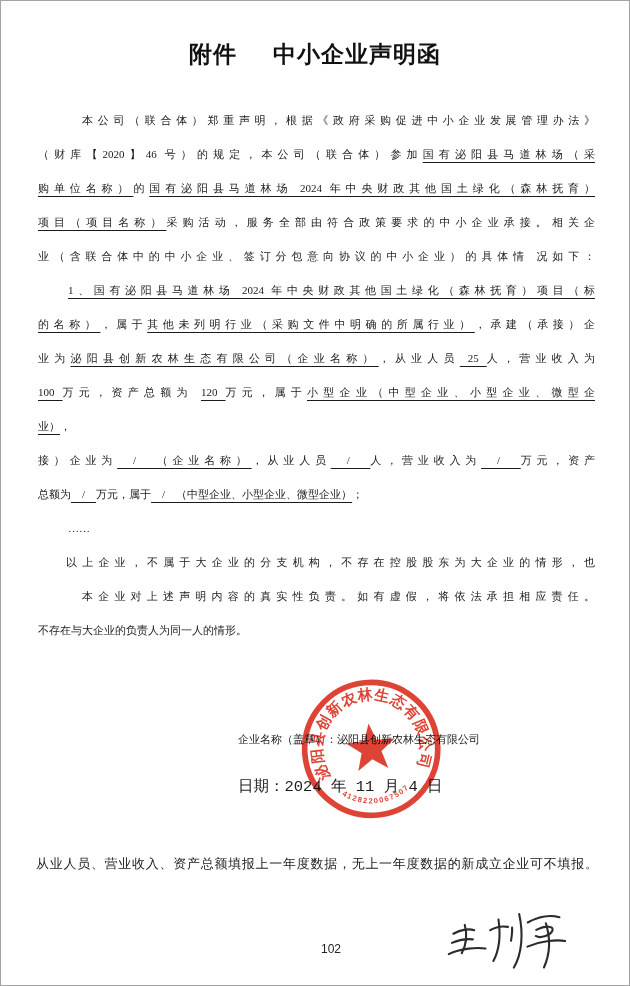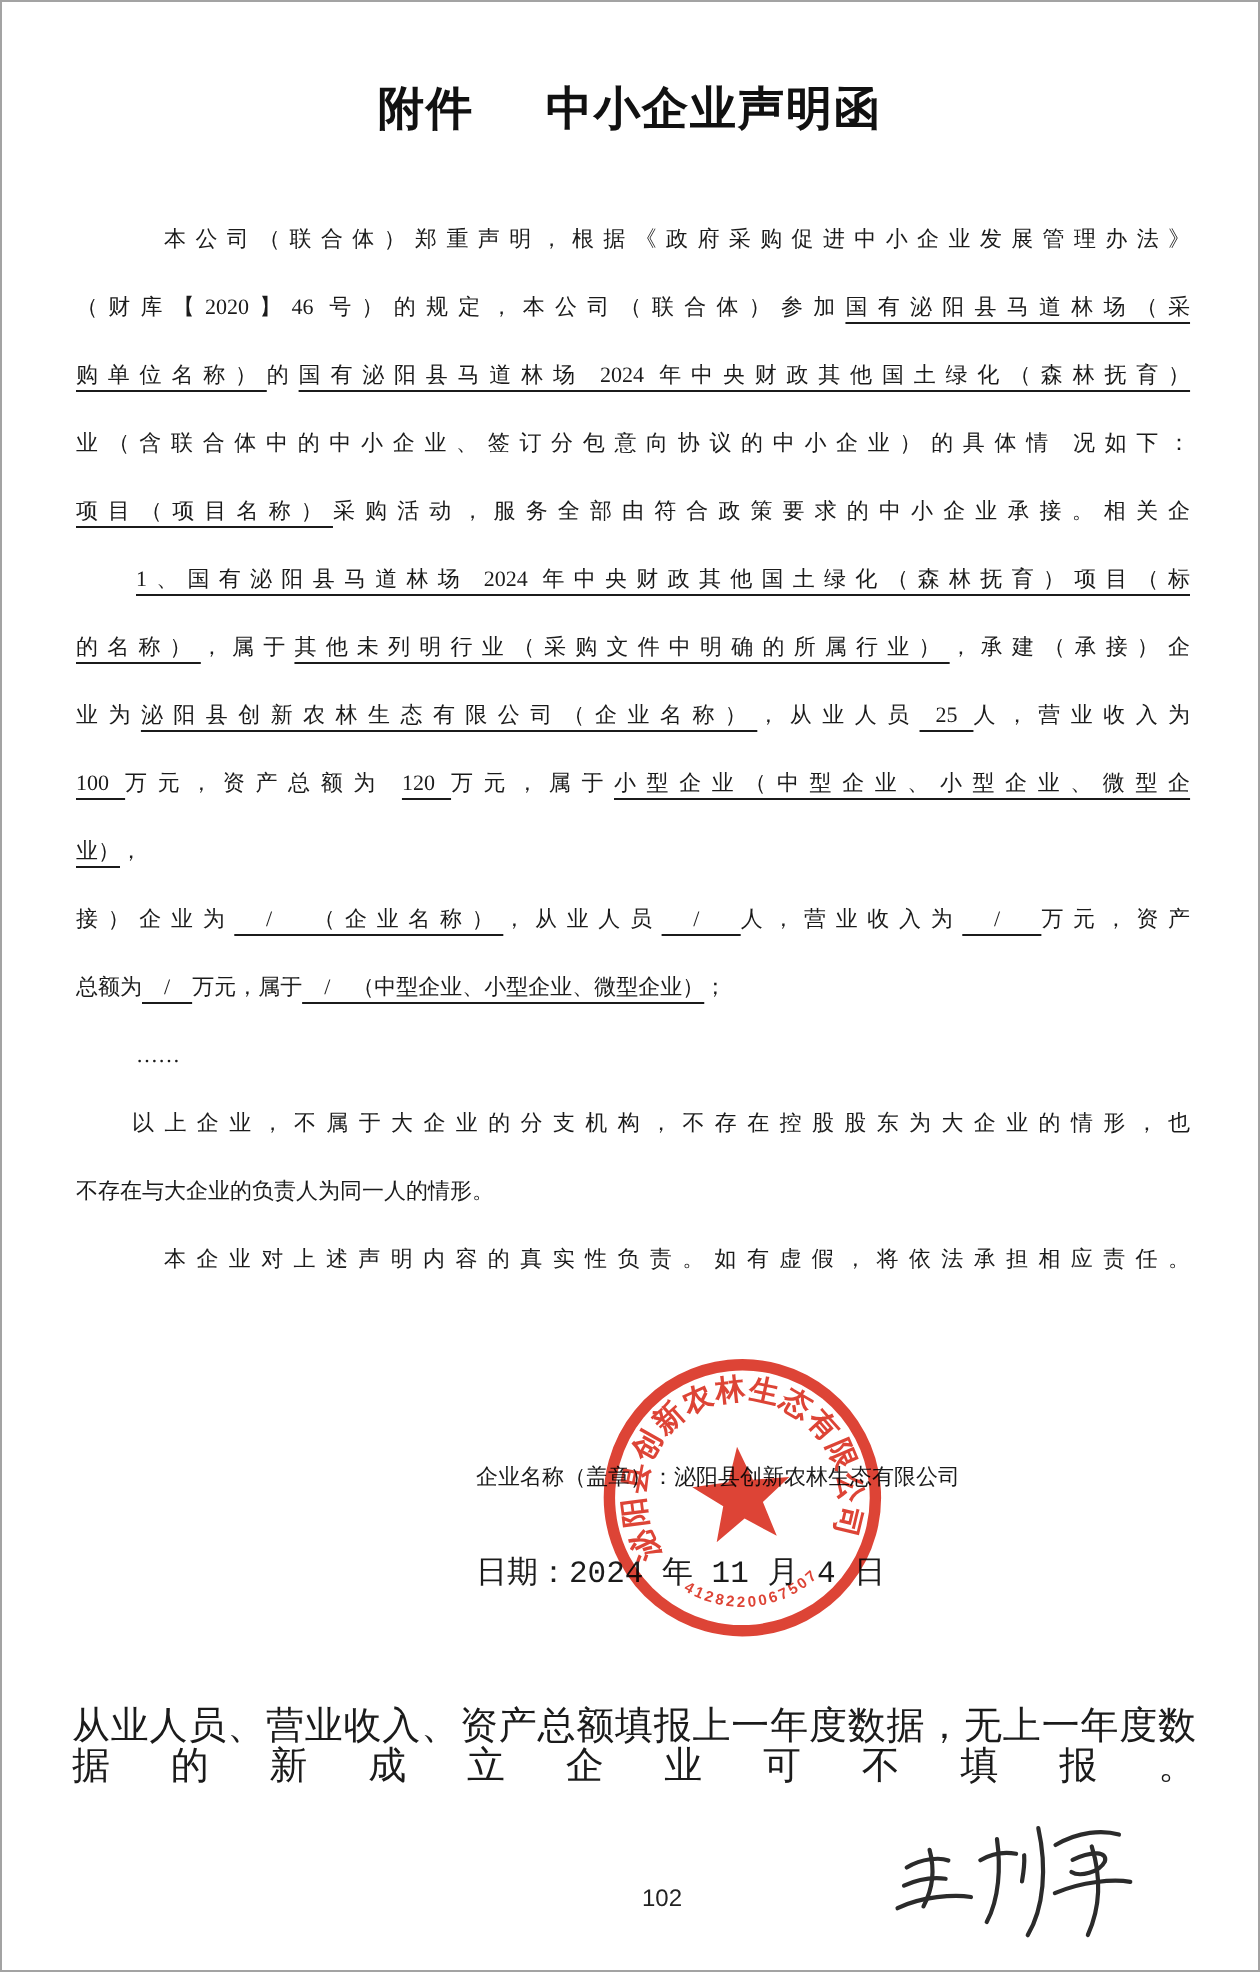--- a/index.html
+++ b/index.html
@@ -41,21 +41,21 @@
   }
   .seal{
     position:absolute;left:294px;top:670px;width:152px;height:152px;
     transform:rotate(-6deg);
     opacity:.88;
     mix-blend-mode:multiply;
     pointer-events:none;
   }
   .footer-note{
     position:absolute;left:35px;top:853px;width:562px;
-    font-size:19px;line-height:20px;
+    font-size:13px;line-height:20px;
     text-align:justify;text-align-last:justify;
   }
   .page-number{
     position:absolute;left:0;right:0;top:941px;
     text-align:center;
     font-family:"Liberation Sans","DejaVu Sans",sans-serif;
     font-size:12px;color:#222;margin-left:32px;
   }
   .signature{
     position:absolute;left:443px;top:906px;width:126px;height:68px;
@@ -68,33 +68,33 @@
 <div class="page">
 
   <div class="title">
     <span>附件</span><span class="title-main">中小企业声明函</span>
   </div>
 
   <div class="doc-body" id="doc-body">
       <div class="line j" style="text-indent: 44px;"><span>本公司（联合体）郑重声明，根据《政府采购促进中小企业发展管理办法》</span></div>
       <div class="line j"><span>（财库【2020】46 号）的规定，本公司（联合体）参加</span><span class="ul">国有泌阳县马道林场（采</span></div>
       <div class="line j"><span class="ul">购单位名称）</span><span>的</span><span class="ul">国有泌阳县马道林场 2024 年中央财政其他国土绿化（森林抚育）</span></div>
+      <div class="line j"><span class="ul">项目（项目名称）</span><span>采购活动，服务全部由符合政策要求的中小企业承接。相关企</span></div>
       <div class="line j"><span>业（含联合体中的中小企业、签订分包意向协议的中小企业）的具体情 况如下：</span></div>
-      <div class="line j"><span class="ul">项目（项目名称）</span><span>采购活动，服务全部由符合政策要求的中小企业承接。相关企</span></div>
       <div class="line j" style="text-indent: 30px;"><span class="ul">1、国有泌阳县马道林场 2024 年中央财政其他国土绿化（森林抚育）项目（标</span></div>
       <div class="line j"><span class="ul">的名称）</span><span>，属于</span><span class="ul">其他未列明行业（采购文件中明确的所属行业）</span><span>，承建（承接）企</span></div>
       <div class="line j"><span>业为</span><span class="ul">泌阳县创新农林生态有限公司（企业名称）</span><span>，从业人员</span><span class="ul"> 25 </span><span>人，营业收入为</span></div>
       <div class="line j"><span class="ul">100 </span><span>万元，资产总额为 </span><span class="ul">120 </span><span>万元，属于</span><span class="ul">小型企业（中型企业、小型企业、微型企</span></div>
       <div class="line"><span class="ul">业）</span><span>，</span></div>
       <div class="line j"><span>接）企业为</span><span class="ul">　/　（企业名称）</span><span>，从业人员</span><span class="ul">　/　</span><span>人，营业收入为</span><span class="ul">　/　</span><span>万元，资产</span></div>
       <div class="line"><span>总额为</span><span class="ul">　/　</span><span>万元，属于</span><span class="ul">　/　（中型企业、小型企业、微型企业）</span><span>；</span></div>
       <div class="line" style="text-indent: 30px;"><span>……</span></div>
       <div class="line j" style="text-indent: 28px;"><span>以上企业，不属于大企业的分支机构，不存在控股股东为大企业的情形，也</span></div>
+      <div class="line j" style="text-indent: 44px;"><span>本企业对上述声明内容的真实性负责。如有虚假，将依法承担相应责任。</span></div>
       <div class="line"><span>不存在与大企业的负责人为同一人的情形。</span></div>
-      <div class="line j" style="text-indent: 44px;"><span>本企业对上述声明内容的真实性负责。如有虚假，将依法承担相应责任。</span></div>
     </div>
 
   <div class="sig-company">
     <span>企业名称（盖章）：</span><span>泌阳县创新农林生态有限公司</span>
   </div>
 
   <div class="sig-date">日期：2024 年 11 月 4 日</div>
 
   <svg class="seal" viewBox="0 0 160 160" aria-hidden="true">
     <circle cx="80" cy="82" r="70" fill="none" stroke="#d92a1a" stroke-width="6"></circle>

